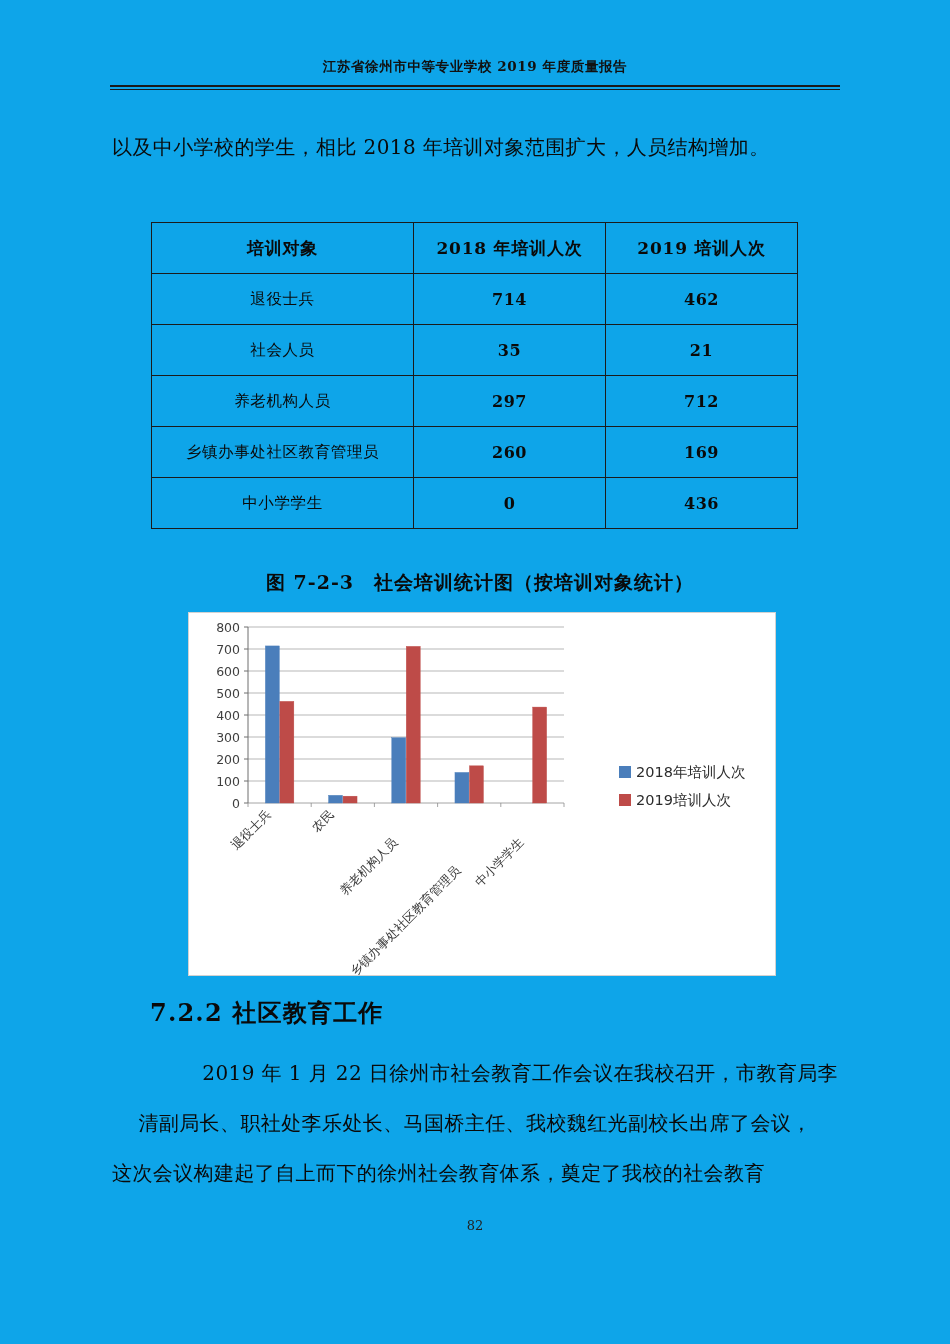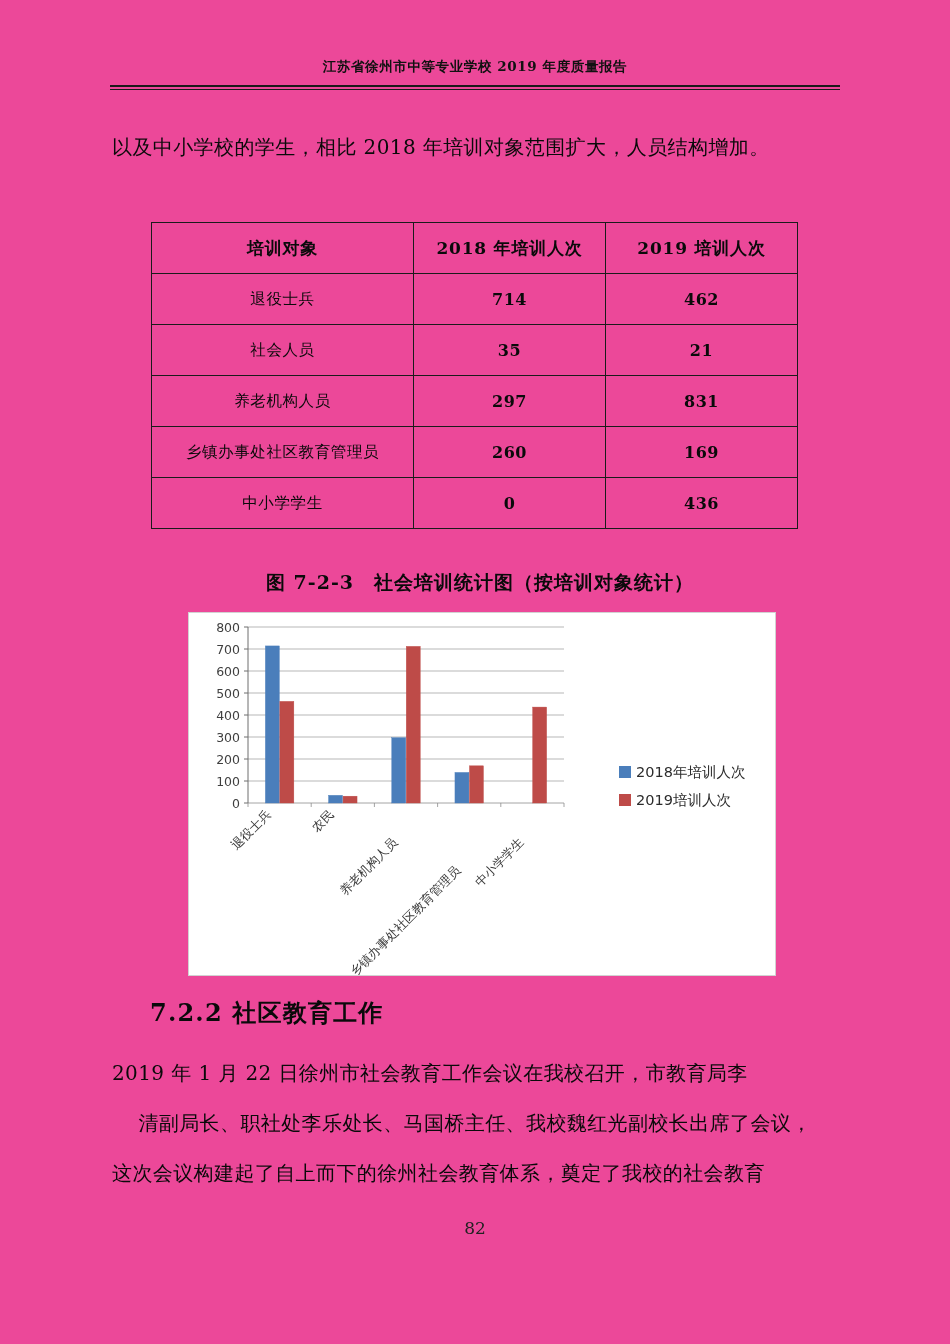--- a/index.html
+++ b/index.html
@@ -12,21 +12,21 @@
     height: 1344px;
     position: relative;
     font-family: "DejaVu Serif", "Liberation Serif", serif;
     color: #0a0a0a;
     overflow: hidden;
   }
 
   .page {
     position: absolute;
     inset: 0;
-    background: #ec4899;
+    background: #0ea5e9;
     padding-left: 8px;
   }
 
   
   .header-area {
     position: absolute;
     left: 110px;
     top: 58px;
     width: 730px;
   }
@@ -154,21 +154,21 @@
   }
 
   
   .page-number {
     position: absolute;
     left: 0;
     top: 1218px;
     width: 950px;
     text-align: center;
     font-family: "DejaVu Serif", "Liberation Serif", serif;
-    font-size: 17px;
+    font-size: 13px;
     color: #222;
   }
 </style>
 </head>
 <body>
 
 <div class="page">
 
   <div class="header-area">
     <div class="header-title">江苏省徐州市中等专业学校 2019 年度质量报告</div>
@@ -198,21 +198,21 @@
         <td class="num">462</td>
       </tr>
       <tr>
         <td class="cat">社会人员</td>
         <td class="num">35</td>
         <td class="num">21</td>
       </tr>
       <tr>
         <td class="cat">养老机构人员</td>
         <td class="num">297</td>
-        <td class="num">831</td>
+        <td class="num">712</td>
       </tr>
       <tr>
         <td class="cat">乡镇办事处社区教育管理员</td>
         <td class="num">260</td>
         <td class="num">169</td>
       </tr>
       <tr>
         <td class="cat">中小学学生</td>
         <td class="num">0</td>
         <td class="num">436</td>
@@ -286,19 +286,19 @@
         </g>
         <rect x="430" y="153" width="12" height="12" fill="#4a7ebb"></rect>
         <text x="447" y="164" font-family="&quot;DejaVu Sans&quot;, &quot;Liberation Sans&quot;, sans-serif" font-size="14.5" fill="#2c2c2c">2018年培训人次</text>
         <rect x="430" y="181" width="12" height="12" fill="#be4b48"></rect>
         <text x="447" y="192" font-family="&quot;DejaVu Sans&quot;, &quot;Liberation Sans&quot;, sans-serif" font-size="14.5" fill="#2c2c2c">2019培训人次</text>
       </svg>
   </div>
 
   <div class="section-heading">7.2.2 社区教育工作</div>
 
-  <div class="para" style="left:112px; top:1048px; width:726px;">2019 年 1 月 22 日徐州市社会教育工作会议在我校召开，市教育局李</div>
+  <div class="para" style="left:112px; top:1048px; width:726px;text-align:right;">2019 年 1 月 22 日徐州市社会教育工作会议在我校召开，市教育局李</div>
   <div class="para" style="left:112px; top:1098px; width:726px;text-align:center;">清副局长、职社处李乐处长、马国桥主任、我校魏红光副校长出席了会议，</div>
   <div class="para" style="left:112px; top:1148px; width:726px;">这次会议构建起了自上而下的徐州社会教育体系，奠定了我校的社会教育</div>
 
   <div class="page-number">82</div>
 
 </div>
 
 </body></html>

